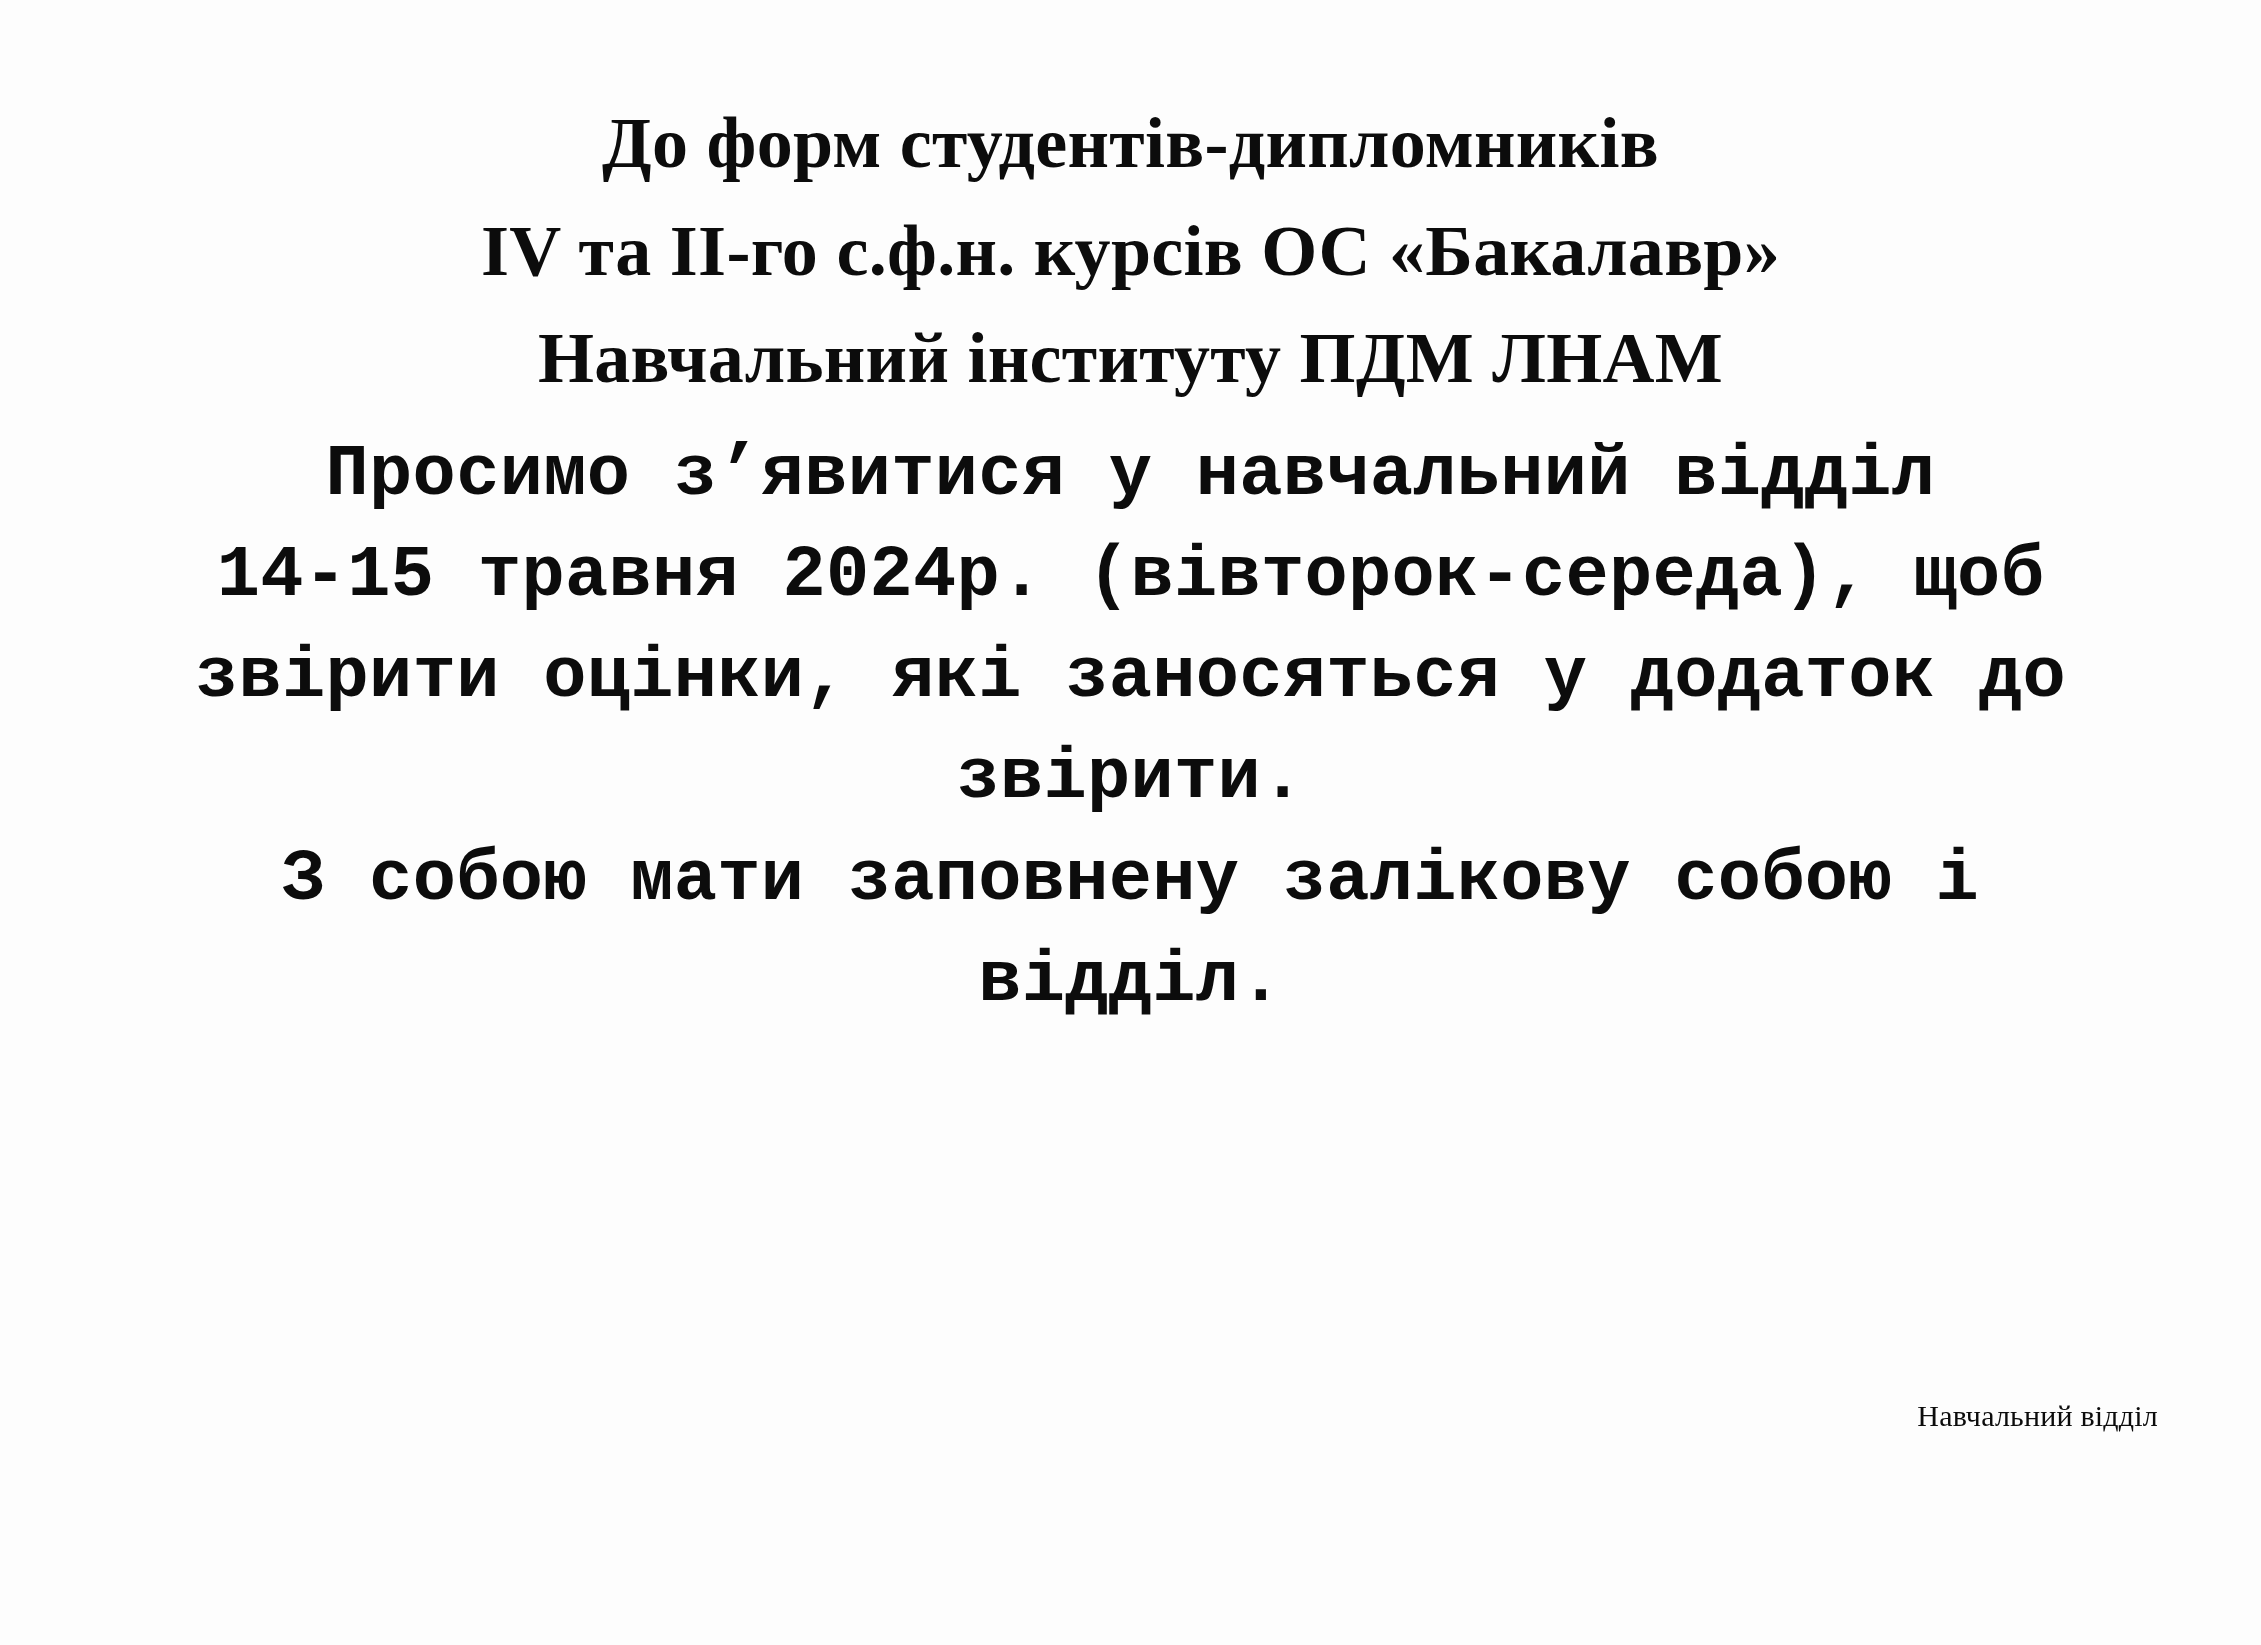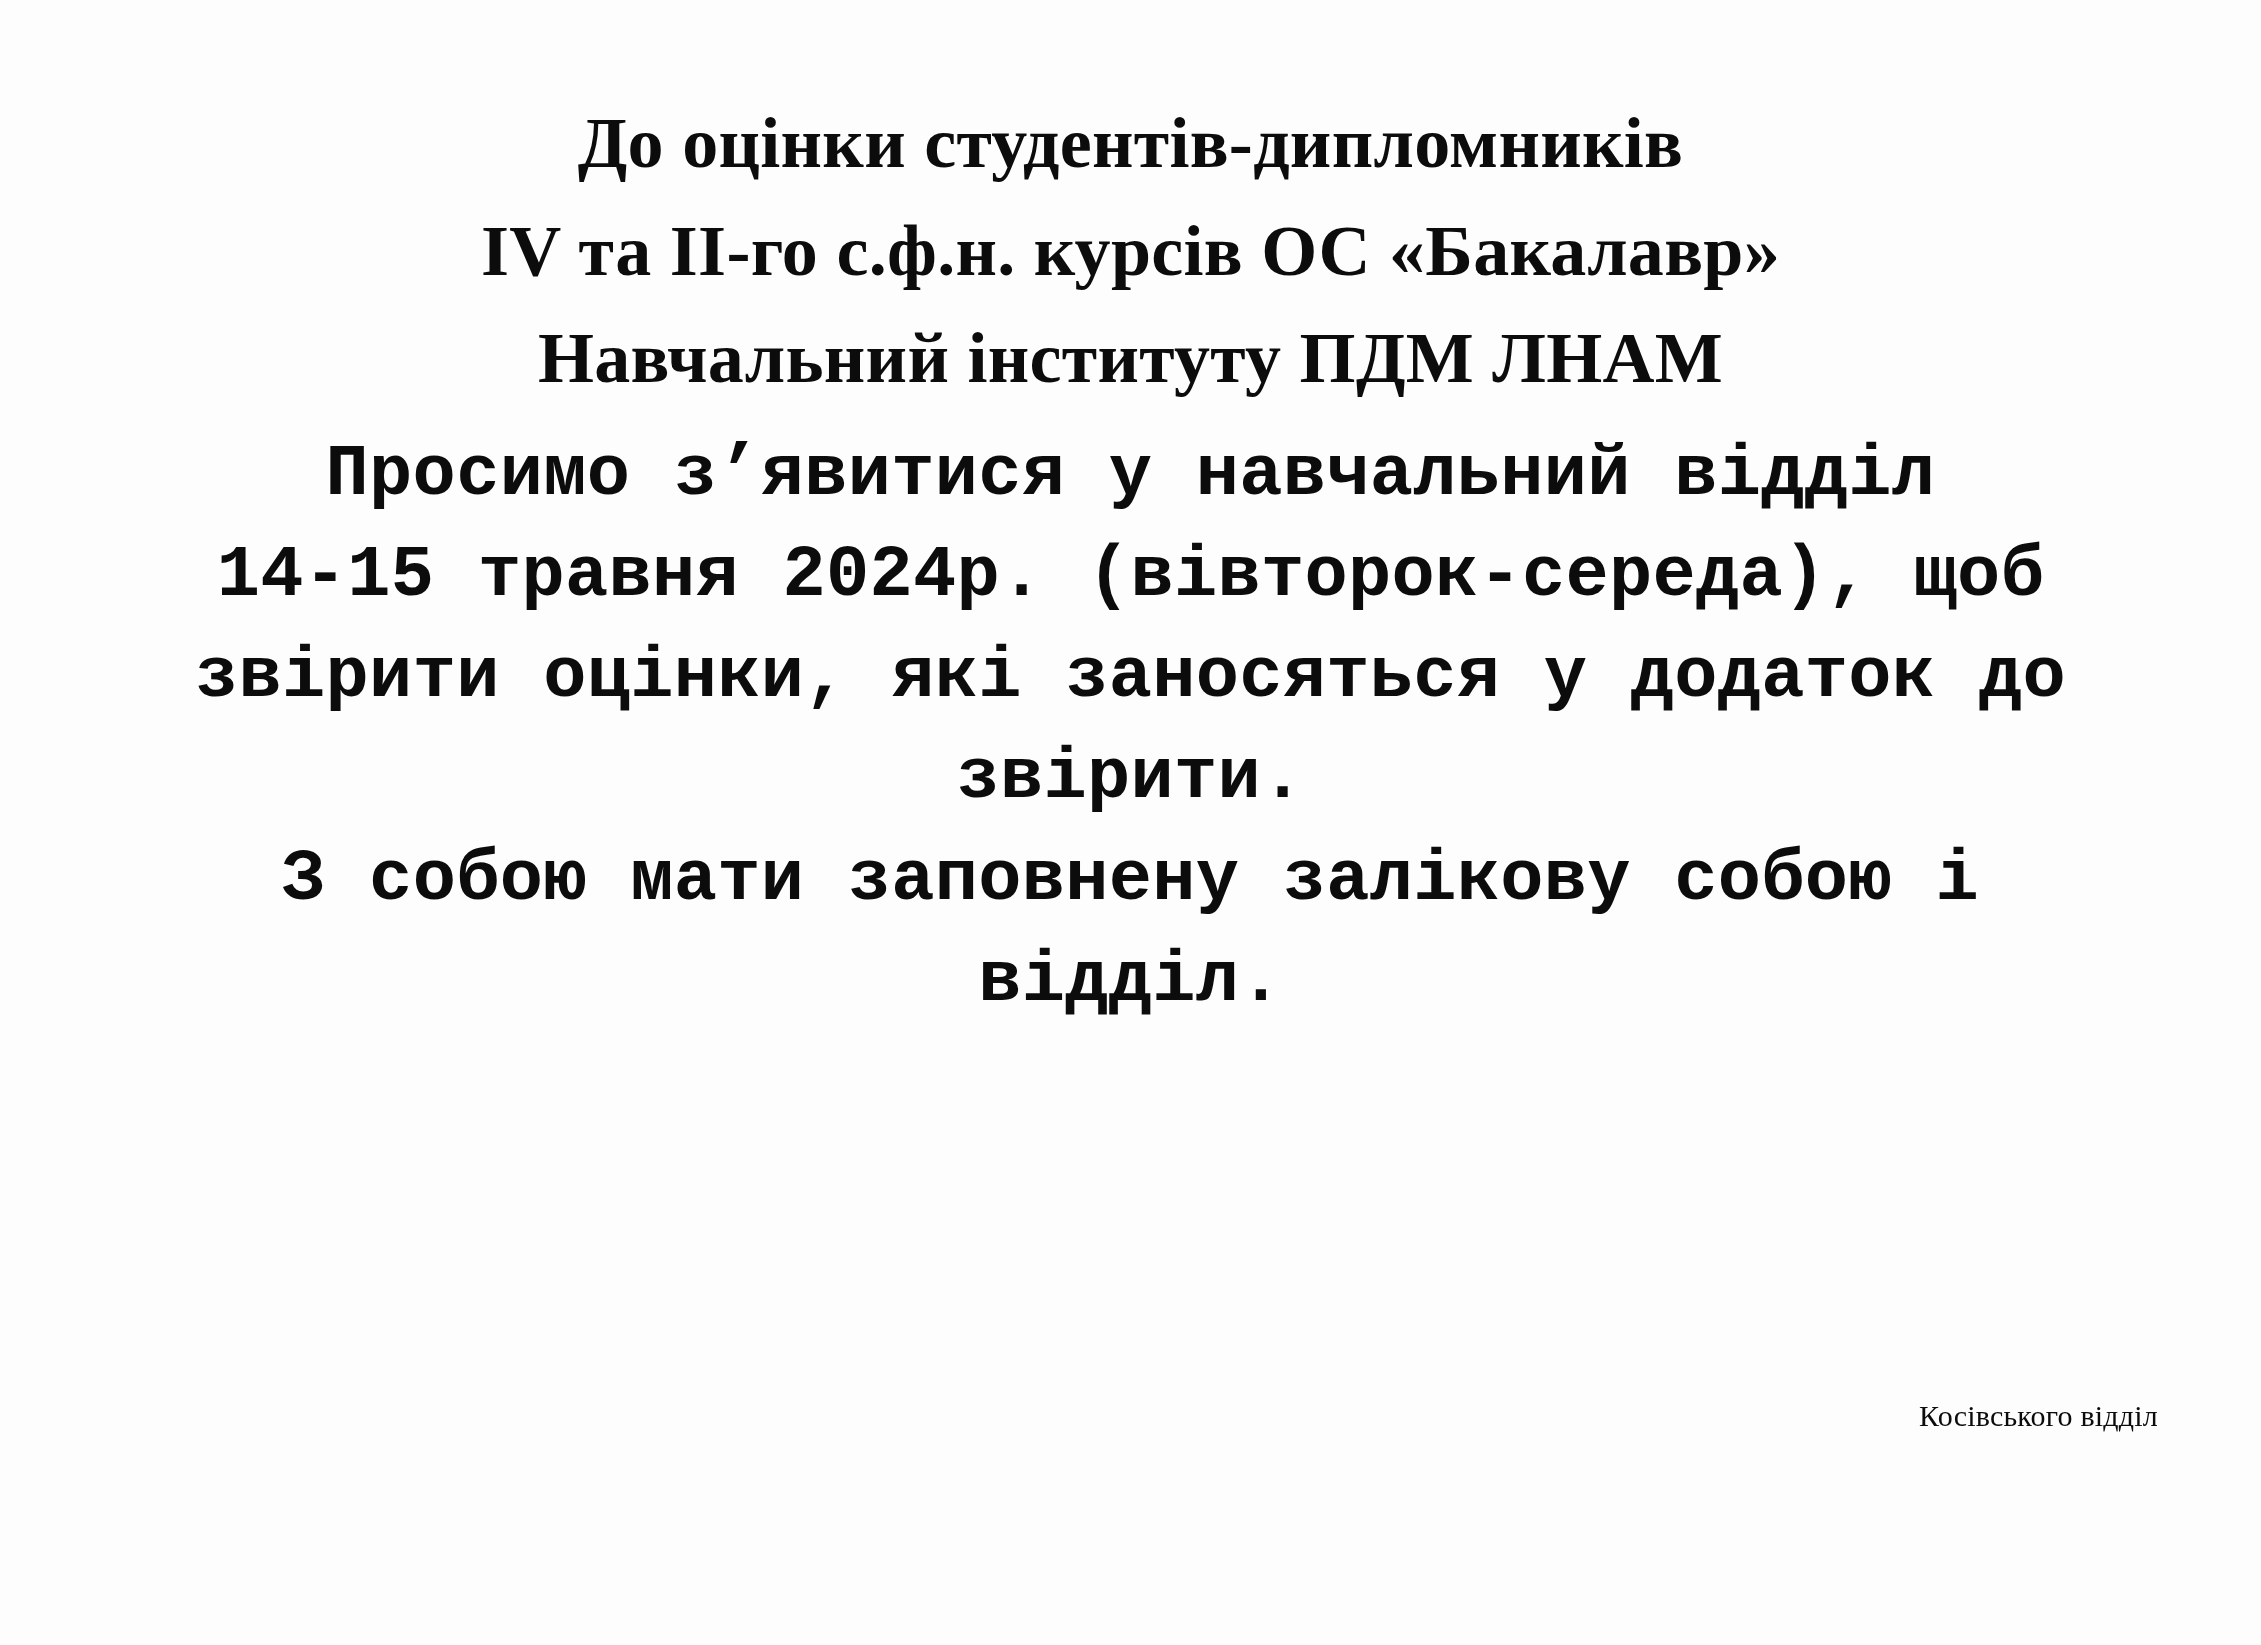--- a/index.html
+++ b/index.html
@@ -66,32 +66,32 @@
   }
 </style>
 </head>
 <body>
 
 <div class="page">
 
   <div class="notice-body">
 
     <div class="heading-block">
-      <div class="line">До оцінки студентів-дипломників</div>
+      <div class="line">До форм студентів-дипломників</div>
       <div class="line">IV та II-го с.ф.н. курсів ОС «Бакалавр»</div>
       <div class="line">Навчальний інституту ПДМ ЛНАМ</div>
     </div>
 
     <div class="body-block">
       <div class="line">Просимо з’явитися у навчальний відділ</div>
       <div class="line">14-15 травня 2024р. (вівторок-середа), щоб</div>
       <div class="line">звірити оцінки, які заносяться у додаток до</div>
       <div class="line">звірити.</div>
       <div class="line">З собою мати заповнену залікову собою і</div>
       <div class="line">відділ.</div>
     </div>
 
   </div>
 
-  <div class="signature">Косівського відділ</div>
+  <div class="signature">Навчальний відділ</div>
 
 </div>
 
 
 </body></html>

